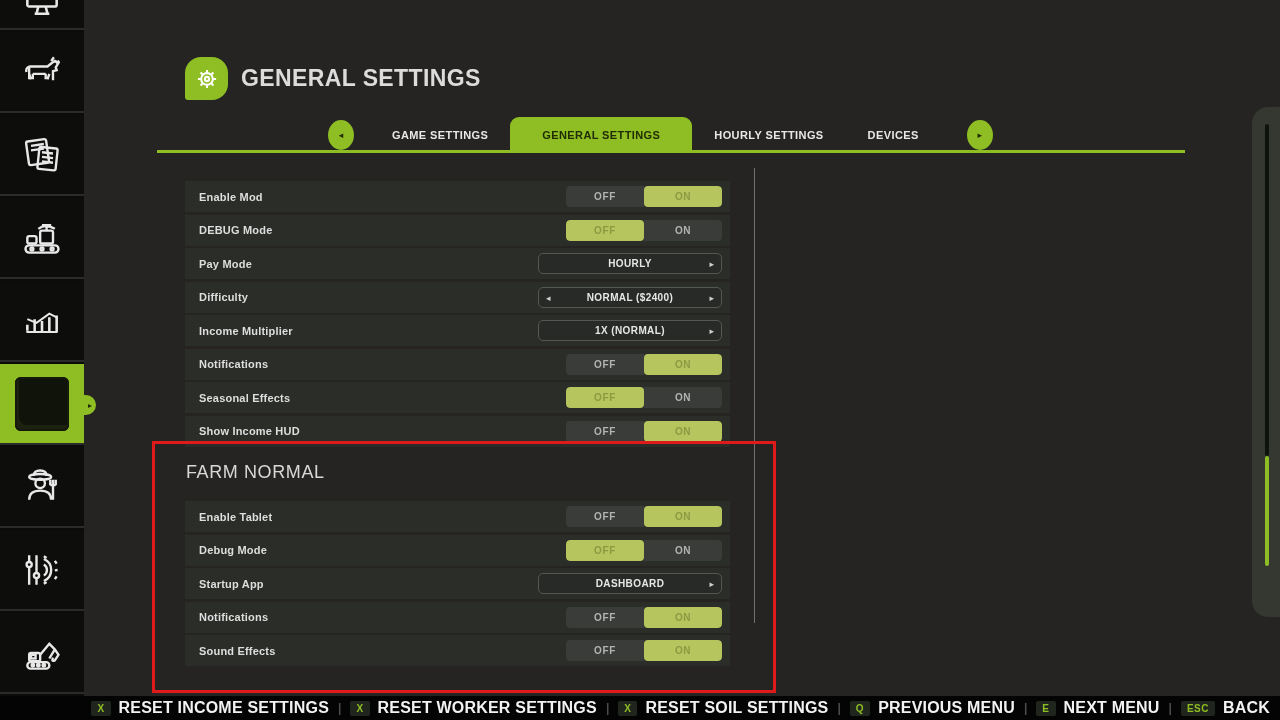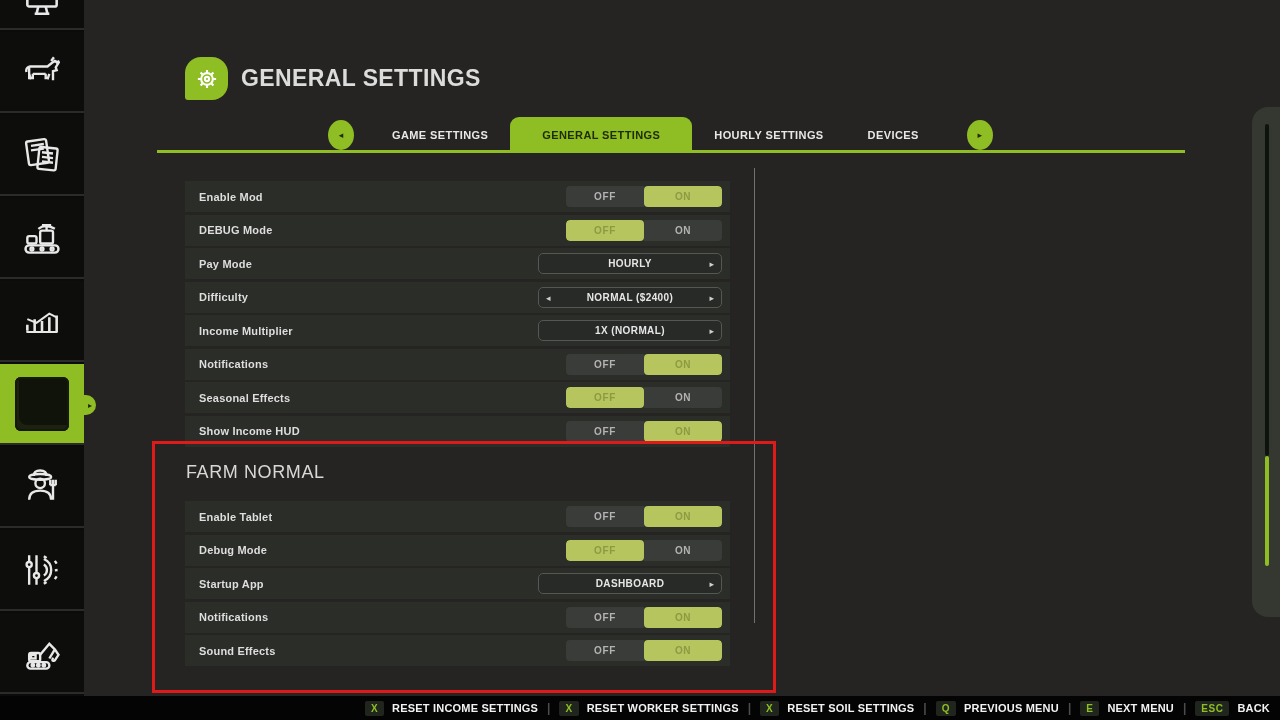--- a/index.html
+++ b/index.html
@@ -109,21 +109,21 @@
 
   
   .bottombar {
     position:absolute; left:0; top:696px; width:1280px; height:24px; background:#040404;
     display:flex; align-items:center; justify-content:flex-end; padding-right:10px; gap:9px;
   }
   .kb {
     background:#20261d; color:#8ebe24; font-size:10px; font-weight:bold;
     padding:2px 6px; border-radius:2px; letter-spacing:0.5px;
   }
-  .blabel { color:#f2f2f2; font-size:11px; font-weight:bold; letter-spacing:0.2px; white-space:nowrap; }
+  .blabel { color:#f2f2f2; font-size:16px; font-weight:bold; letter-spacing:0.2px; white-space:nowrap; }
   .bsep { color:#4c4c4c; font-size:12px; font-weight:bold; }
   .bitem { display:flex; align-items:center; gap:8px; cursor:pointer; }
 </style>
 </head>
 <body>
 
 <aside class="sidebar">
   <div class="cell partial">
     <svg viewBox="0 0 24 24" fill="none" stroke="#e8e8e8" stroke-width="1.4">
       <rect x="4" y="3" width="16" height="12" rx="1"></rect>

